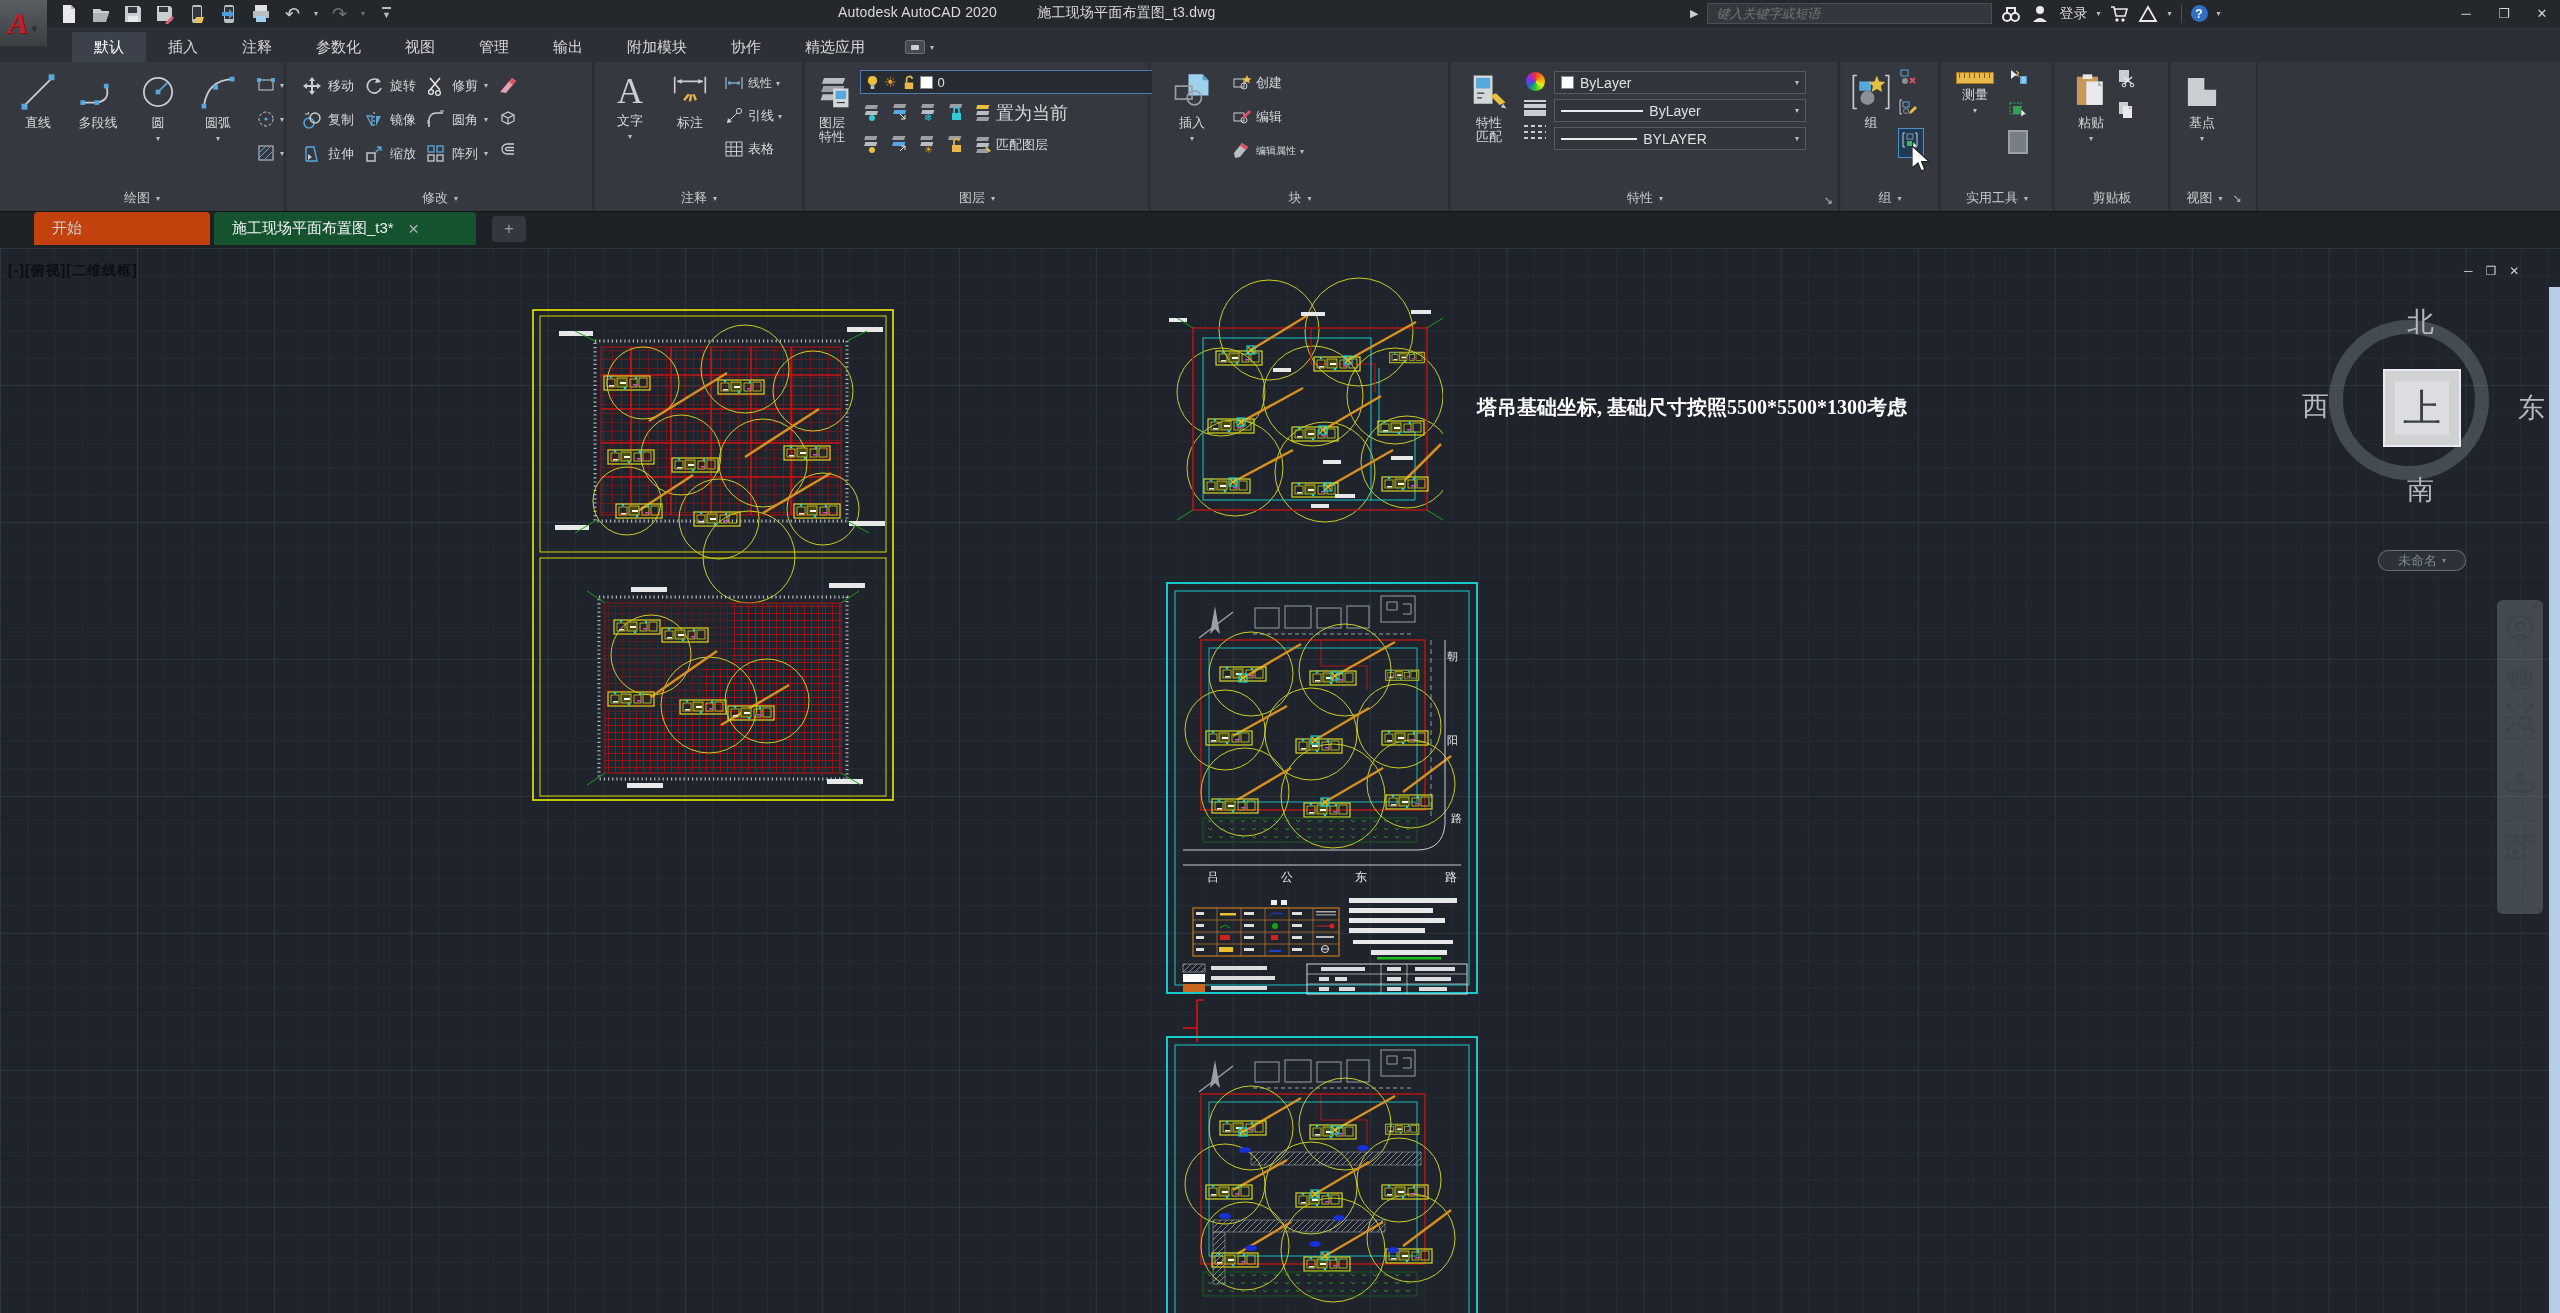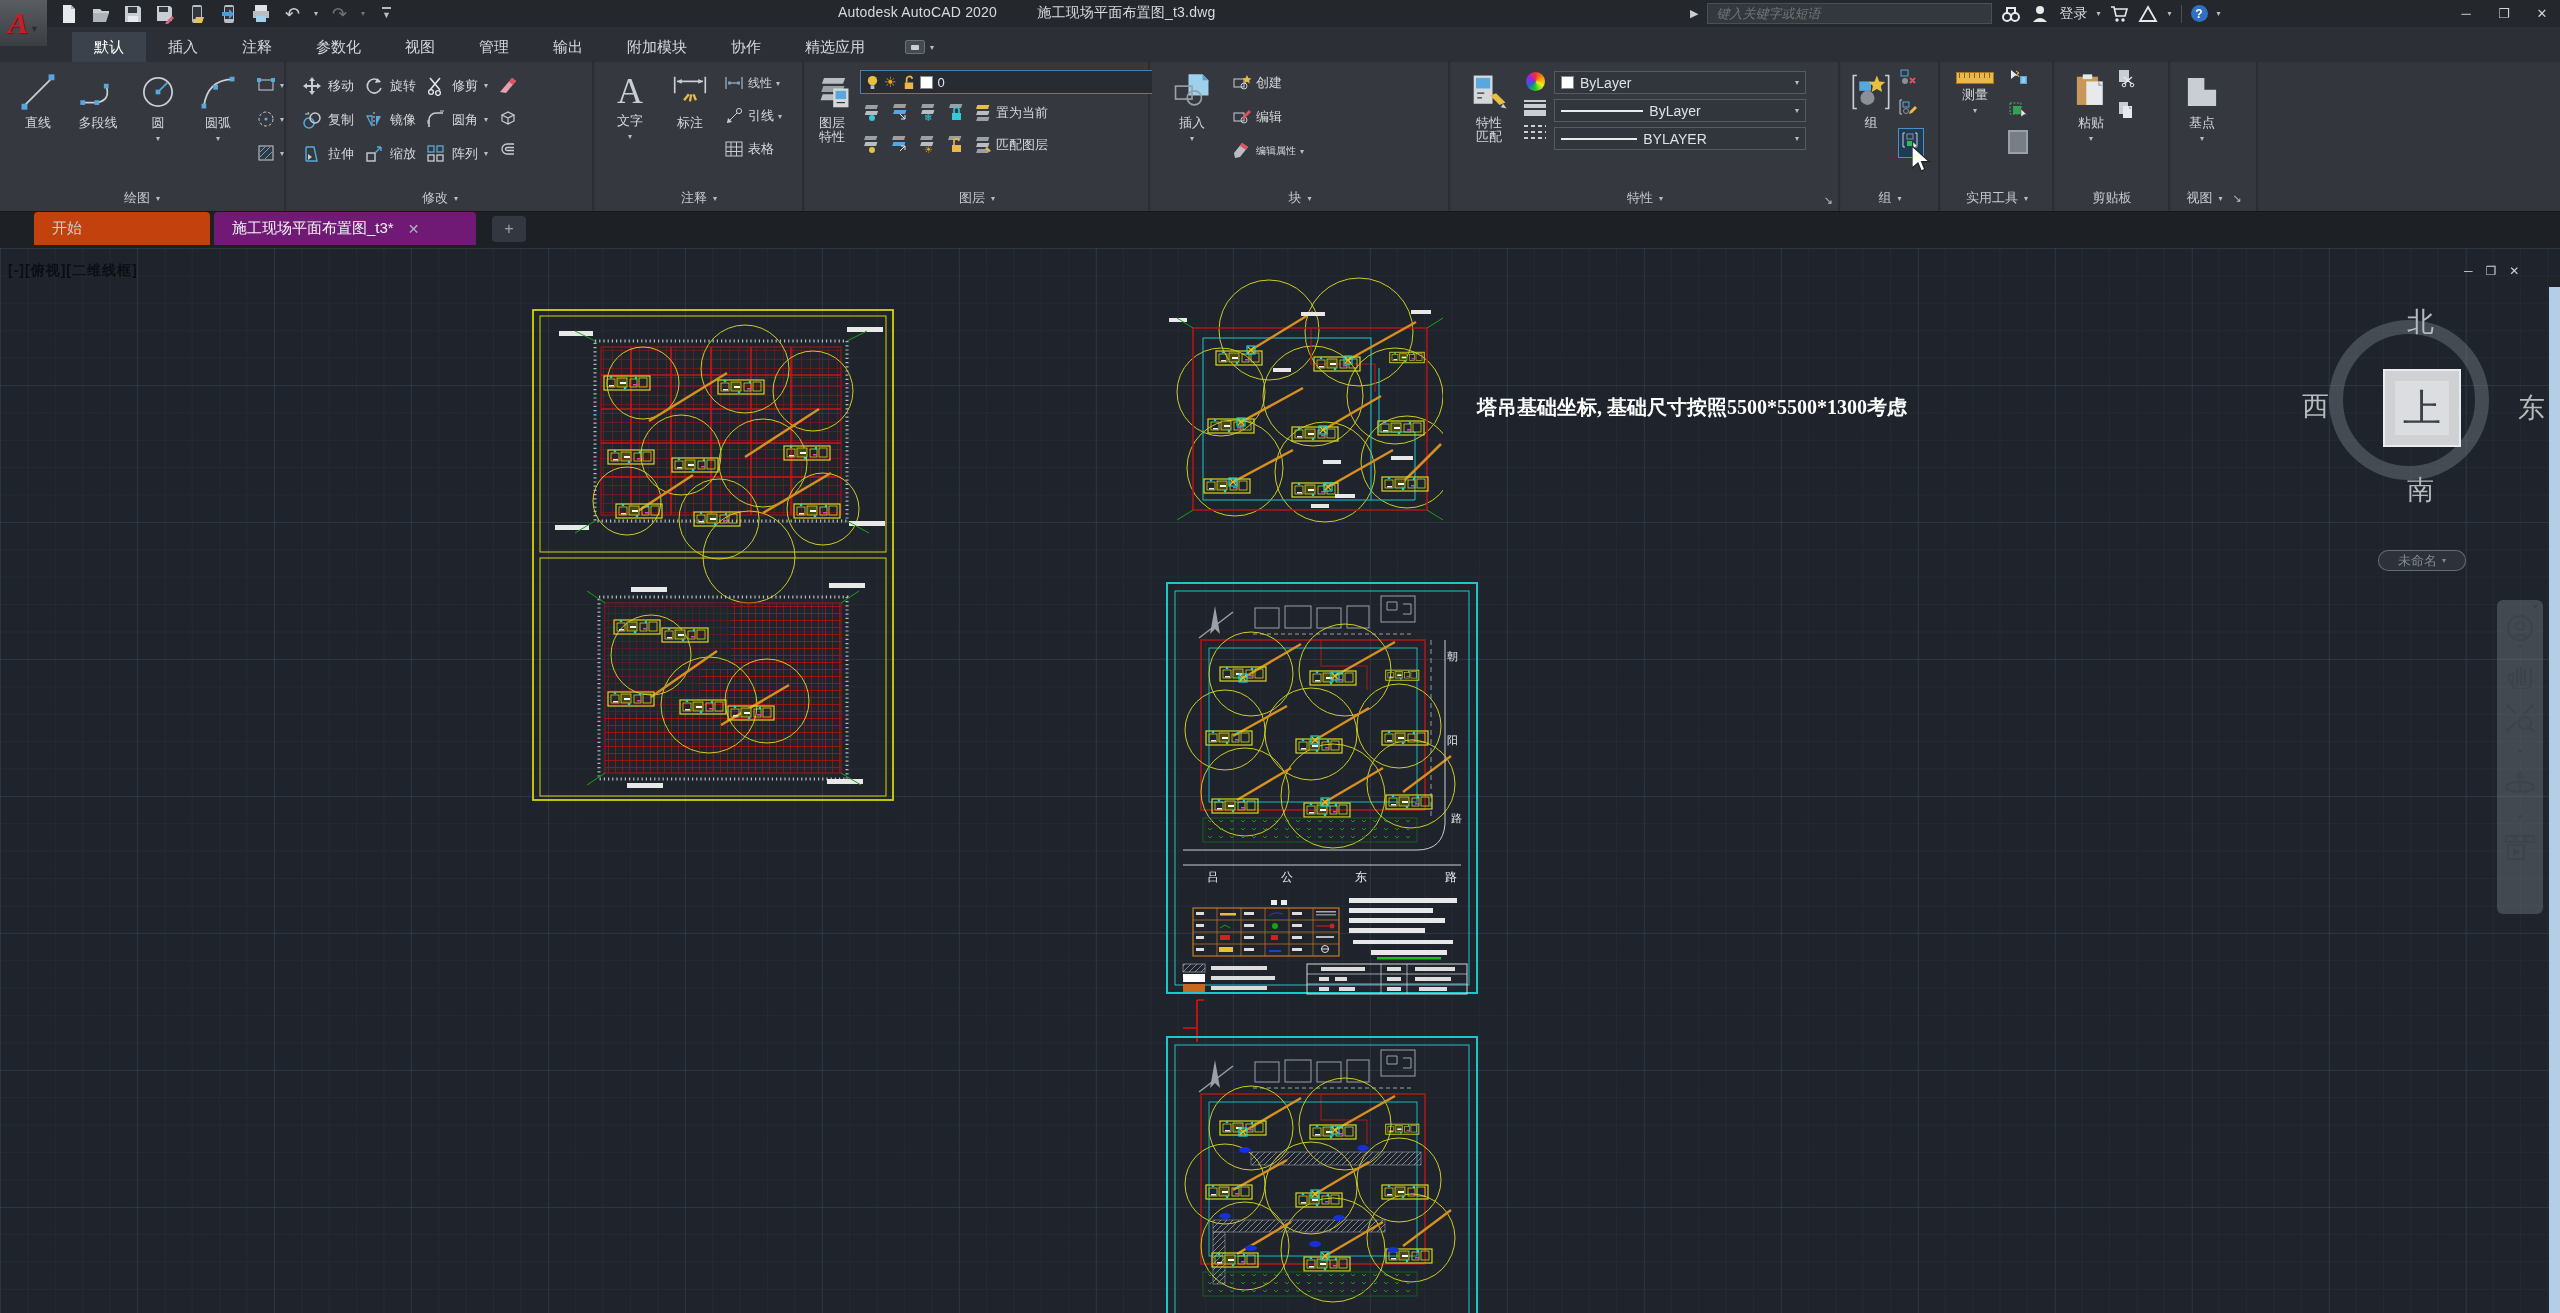--- a/index.html
+++ b/index.html
@@ -81,21 +81,21 @@
   .ruler::after { content:""; position:absolute; top:0; left:2px; right:2px; height:5px;
     background:repeating-linear-gradient(90deg,#8a6010 0 1px,transparent 1px 5px); }
   .calc { width:20px; height:24px; border:2px solid #9aa0a6; background:#787e85; }
   .toggle-on { border:1px solid #4a90c4; background:#1f3a52; }
 
   
   #filetabs { position:absolute; top:212px; left:0; width:2560px; height:36px; background:#1d2126; }
   .ftab { position:absolute; top:0; height:33px; border-radius:4px 4px 0 0; display:flex; align-items:center;
     padding:0 18px; font-size:15px; color:#cdd0d3; }
   .ftab.start { left:34px; width:176px; background:#c2410c; }
-  .ftab.active { left:214px; width:262px; background:#701a75; color:#f2f3f4; }
+  .ftab.active { left:214px; width:262px; background:#14532d; color:#f2f3f4; }
   .ftab .x { margin-left:14px; color:#aeb3b8; font-size:14px; }
   .ftab-add { position:absolute; top:4px; left:492px; width:34px; height:26px; background:#333840;
     border-radius:4px; display:flex; align-items:center; justify-content:center; color:#9aa0a6; font-size:16px; }
 
   
   #canvas { position:absolute; top:248px; left:0; width:2560px; height:1065px; background-color:#1f242c;
     background-image:
       linear-gradient(rgba(120,150,180,0.10) 1px, transparent 1px),
       linear-gradient(90deg, rgba(120,150,180,0.10) 1px, transparent 1px),
       linear-gradient(rgba(120,150,180,0.05) 1px, transparent 1px),
@@ -585,21 +585,21 @@
                 <path d="M10,11 V8 a2.5,2.5 0 0 1 5,0 v3" fill="none" stroke="#35c8d8" stroke-width="1.6"></path>
               </svg></span>
           <div class="xs-btn">
             <svg class="mi" viewBox="0 0 20 20">
                 <g transform="skewX(-18)">
                   <rect x="6" y="2" width="12" height="4" fill="#e8c040"></rect>
                   <rect x="8" y="8" width="12" height="4" fill="#b9bec3"></rect>
                   <rect x="10" y="14" width="12" height="4" fill="#9aa0a6"></rect>
                 </g>
               </svg>
-            <span style="font-size:13px">置为当前</span>
+            <span style="font-size:18px">置为当前</span>
           </div>
         </div>
         <div class="mini-row">
           <span><svg class="mi" viewBox="0 0 20 20">
                 <g transform="skewX(-18)">
                   <rect x="6" y="2" width="12" height="4" fill="#9aa0a6"></rect>
                   <rect x="8" y="8" width="12" height="4" fill="#b9bec3"></rect>
                 </g>
                 <circle cx="12" cy="16" r="3" fill="#e8c040"></circle>
               </svg></span>

